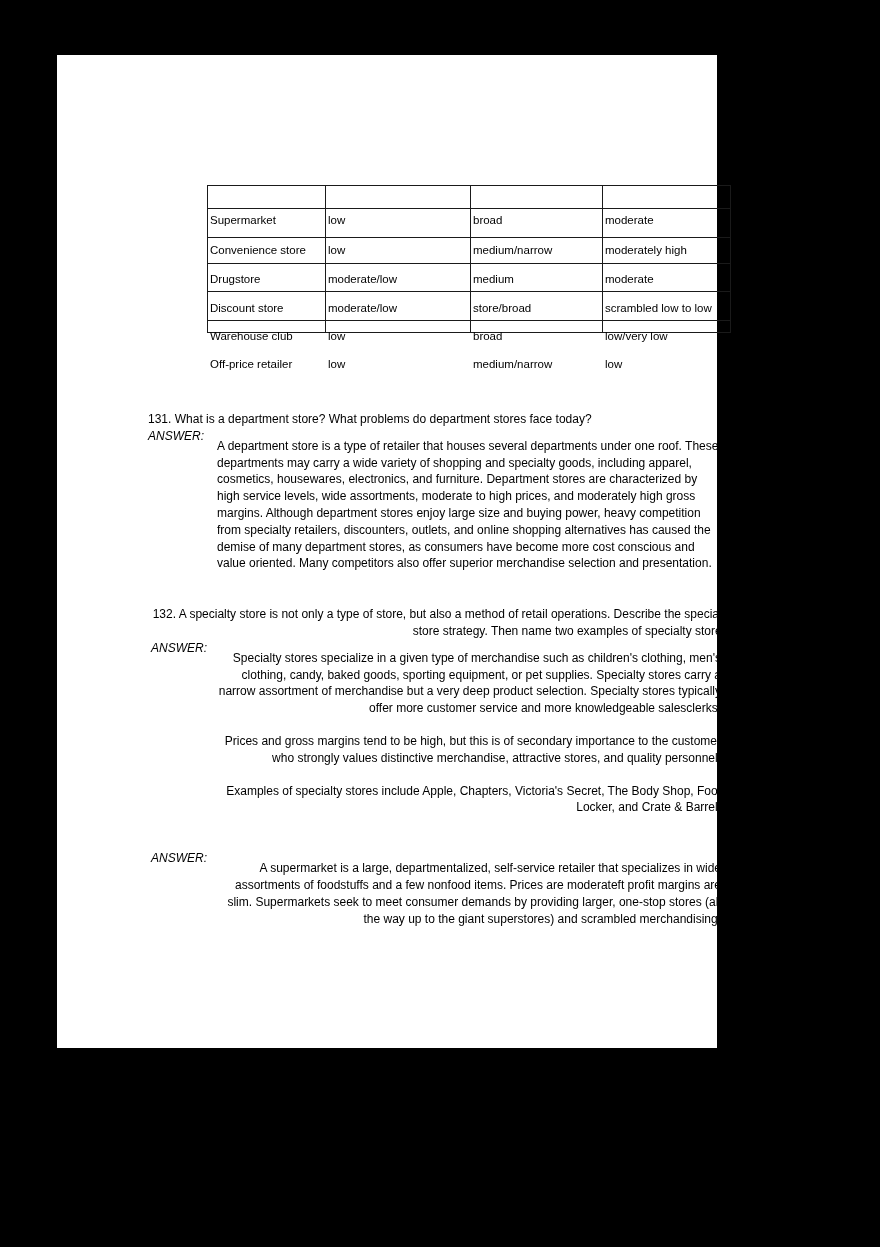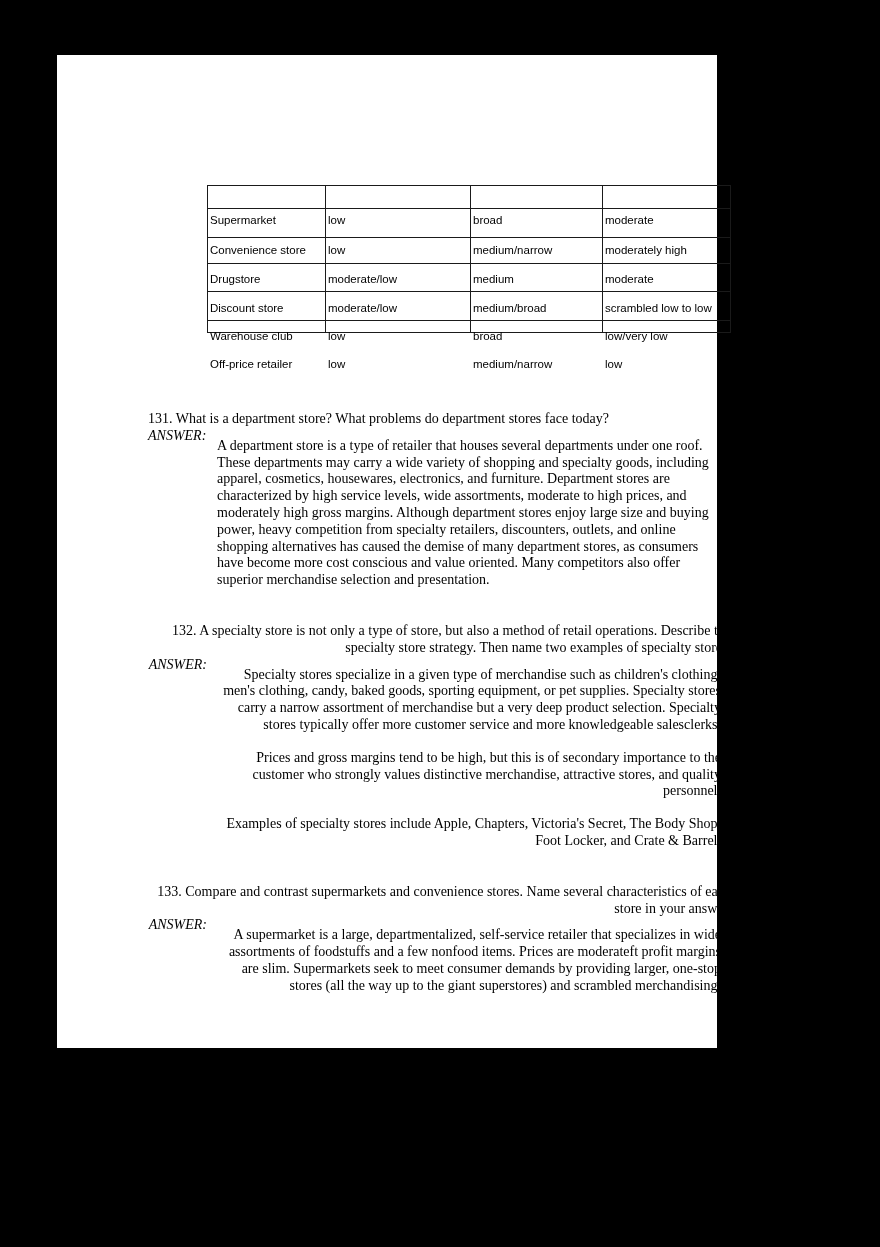--- a/index.html
+++ b/index.html
@@ -36,23 +36,22 @@
   .c1 { width: 118px; }
   .c2 { width: 145px; }
   .c3 { width: 132px; }
   .c4 { width: 129px; }
   
   .content {
     position: absolute;
     left: 91px;
     top: 356px;
     width: 583px;
-    font-size: 14px;
+    font-size: 12px;
     line-height: 16.8px;
-    font-family: Liberation Serif, serif;
   }
   .qblock + .qblock { margin-top: 24px; text-align: right; }
   .qline { margin: 0 0 0 0; }
   .answer-row { display: flex; align-items: flex-start; }
   .answer-label { flex: 0 0 59px; width: 59px; font-style: italic; }
   .answer-text { flex: 1; }
   .answer-text p { margin: 10px; }
   .answer-text p + p { margin-top: 16px; }
   .page-num { position: absolute; left: 668px; top: 912px; font-size: 11.5px; }
 </style>
@@ -90,21 +89,21 @@
       </div>
       <div class="trow" style="top:87px">
         <span class="tc c1">Drugstore</span>
         <span class="tc c2">moderate/low</span>
         <span class="tc c3">medium</span>
         <span class="tc c4">moderate</span>
       </div>
       <div class="trow" style="top:116px">
         <span class="tc c1">Discount store</span>
         <span class="tc c2">moderate/low</span>
-        <span class="tc c3">medium/broad</span>
+        <span class="tc c3">store/broad</span>
         <span class="tc c4">scrambled low to low</span>
       </div>
       <div class="trow" style="top:144px">
         <span class="tc c1">Warehouse club</span>
         <span class="tc c2">low</span>
         <span class="tc c3">broad</span>
         <span class="tc c4">low/very low</span>
       </div>
       <div class="trow" style="top:172px">
         <span class="tc c1">Off-price retailer</span>
@@ -132,21 +131,20 @@
           <div class="answer-label">ANSWER:</div>
           <div class="answer-text">
             <p>Specialty stores specialize in a given type of merchandise such as children's clothing, men's clothing, candy, baked goods, sporting equipment, or pet supplies. Specialty stores carry a narrow assortment of merchandise but a very deep product selection. Specialty stores typically offer more customer service and more knowledgeable salesclerks.</p>
             <p>Prices and gross margins tend to be high, but this is of secondary importance to the customer who strongly values distinctive merchandise, attractive stores, and quality personnel.</p>
             <p>Examples of specialty stores include Apple, Chapters, Victoria's Secret, The Body Shop, Foot Locker, and Crate &amp; Barrel.</p>
           </div>
         </div>
       </div>
 
       <div class="qblock">
-        <p class="qline"><span>133.</span> <span>Compare and contrast supermarkets and convenience stores. Name several characteristics of each store in your answer.</span></p>
         <div class="answer-row">
           <div class="answer-label">ANSWER:</div>
           <div class="answer-text">
             <p>A supermarket is a large, departmentalized, self-service retailer that specializes in wide assortments of foodstuffs and a few nonfood items. Prices are moderateft profit margins are slim. Supermarkets seek to meet consumer demands by providing larger, one-stop stores (all the way up to the giant superstores) and scrambled merchandising.</p>
           </div>
         </div>
       </div>
 
     </div>
 

